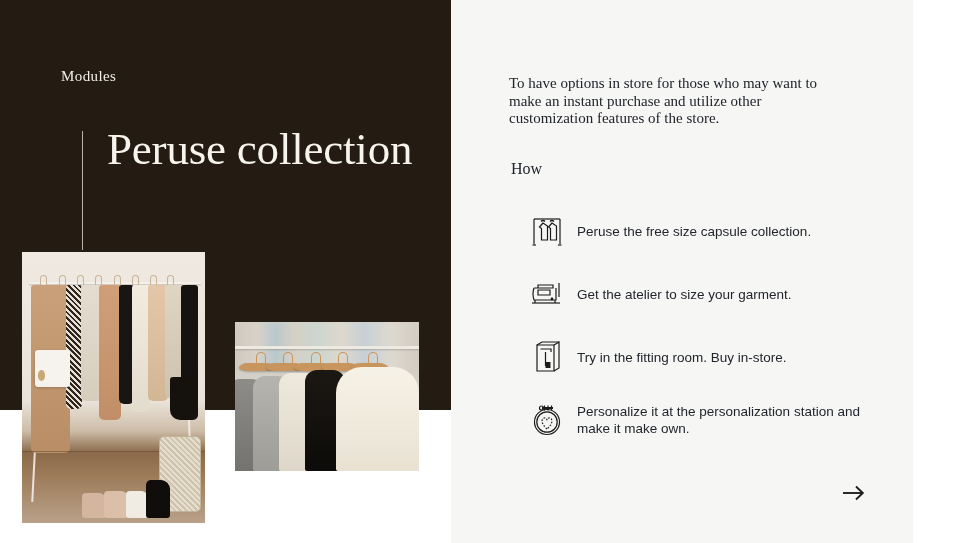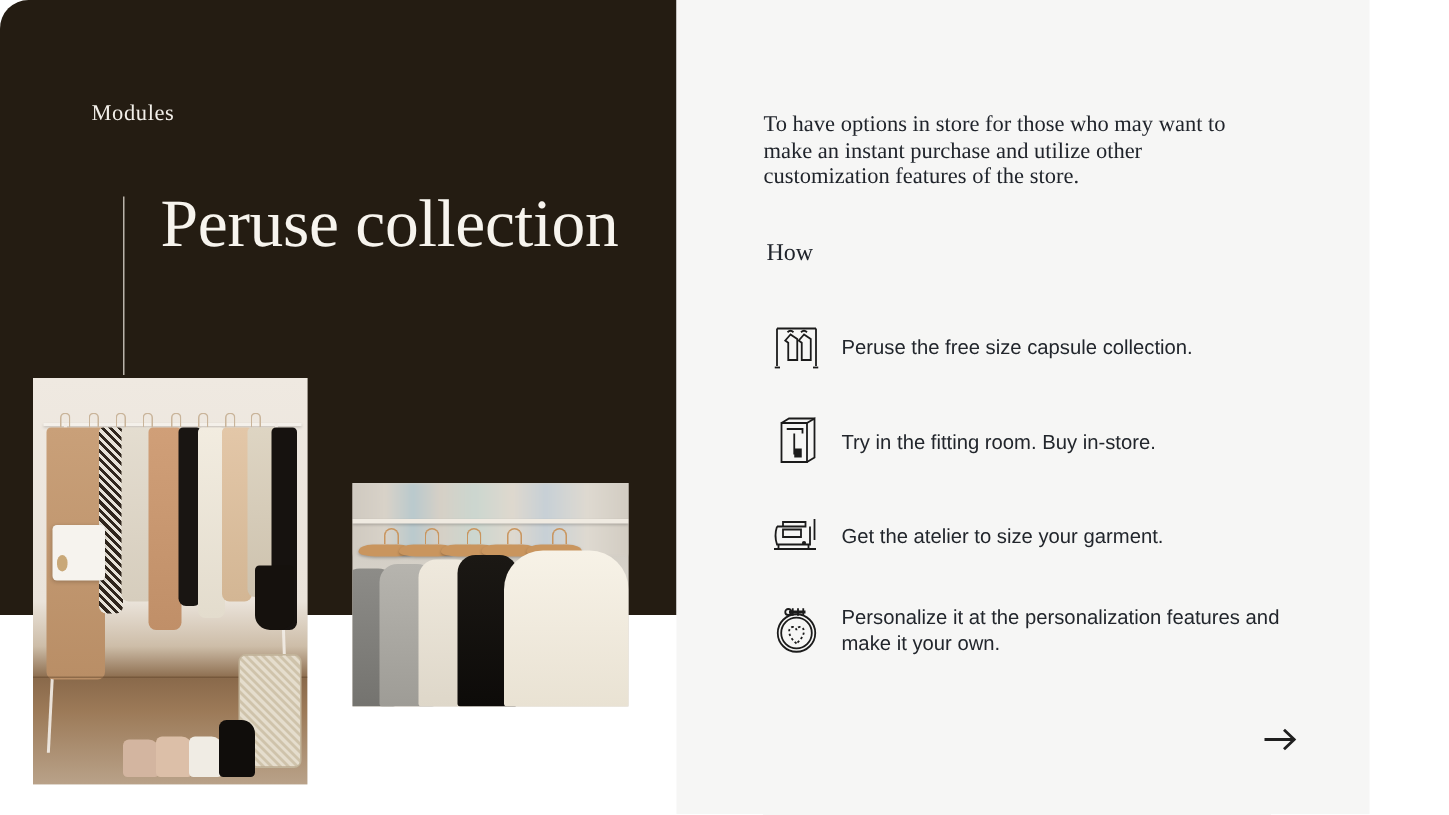--- a/index.html
+++ b/index.html
@@ -11,21 +11,20 @@
     background: #ffffff;
     font-family: "Liberation Sans", sans-serif;
   }
 
   #slide {
     position: relative;
     width: 966px;
     height: 543px;
     background: #ffffff;
     overflow: hidden;
-    border-radius: 19px;
   }
 
   
   .left-panel {
     position: absolute;
     left: 0; top: 0;
     width: 451px;
     height: 543px;
     background: #ffffff;
   }
@@ -263,21 +262,21 @@
     position: absolute;
     left: 60px;
     top: 160px;
     font-family: "Liberation Serif", serif;
     font-size: 16px;
     color: #20242b;
   }
 
   .steps {
     position: absolute;
-    left: 56px;
+    left: 72px;
     top: 208px;
     width: 420px;
   }
 
   .step {
     display: flex;
     align-items: center;
     min-height: 46px;
     margin-bottom: 17px;
   }
@@ -402,62 +401,62 @@
             <path d="M20 7.5 q2 -2 4 0"></path>
             <path d="M13 9 L9.5 13 L11.5 14.5 L11.5 26 H17.5 L17.5 12 Z"></path>
             <path d="M22 9 L18.5 13 L20.5 14.5 L20.5 26 H26.5 L26.5 12 Z"></path>
           </svg>
         </span>
         <span class="step-text">Peruse the free size capsule collection.</span>
       </div>
 
       <div class="step">
         <span class="step-icon">
-          <svg width="32" height="34" viewBox="0 0 32 34" fill="none" stroke="#1b1b1b" stroke-width="1.2">
-            <path d="M6 5 H23 V31 H6 Z"></path>
-            <path d="M23 5 L28 2 V28 L23 31"></path>
-            <path d="M6 5 L11 2 H28"></path>
-            <path d="M9.5 9 H20 V12"></path>
-            <path d="M14.5 12 V26"></path>
-            <rect x="14.5" y="22" width="5" height="6" fill="#1b1b1b" stroke="none"></rect>
-          </svg>
-        </span>
-        <span class="step-text">Try in the fitting room. Buy in-store.</span>
-      </div>
-
-      <div class="step">
-        <span class="step-icon">
           <svg width="36" height="32" viewBox="0 0 36 32" fill="none" stroke="#1b1b1b" stroke-width="1.2">
             <path d="M5 10 H24 V7 H9 V10"></path>
             <path d="M5 10 Q3 16 5 22 H27 V10"></path>
             <path d="M9 12 H21 V17 H9 Z"></path>
             <path d="M3 25 H31"></path>
             <path d="M6 22 V25"></path>
               <path d="M26 22 V25"></path>
             <path d="M30 5 V19"></path>
             <circle cx="23" cy="21" r="1.4" fill="#1b1b1b" stroke="none"></circle>
           </svg>
         </span>
         <span class="step-text">Get the atelier to size your garment.</span>
+      </div>
+
+      <div class="step">
+        <span class="step-icon">
+          <svg width="32" height="34" viewBox="0 0 32 34" fill="none" stroke="#1b1b1b" stroke-width="1.2">
+            <path d="M6 5 H23 V31 H6 Z"></path>
+            <path d="M23 5 L28 2 V28 L23 31"></path>
+            <path d="M6 5 L11 2 H28"></path>
+            <path d="M9.5 9 H20 V12"></path>
+            <path d="M14.5 12 V26"></path>
+            <rect x="14.5" y="22" width="5" height="6" fill="#1b1b1b" stroke="none"></rect>
+          </svg>
+        </span>
+        <span class="step-text">Try in the fitting room. Buy in-store.</span>
       </div>
 
       <div class="step">
         <span class="step-icon">
           <svg width="34" height="36" viewBox="0 0 34 36" fill="none" stroke="#1b1b1b" stroke-width="1.2">
             <circle cx="17" cy="20" r="12.5"></circle>
             <circle cx="17" cy="20" r="10.2"></circle>
             <path d="M12 6 H23" stroke-width="2"></path>
             <path d="M14.5 3.5 V8.5"></path>
               <path d="M18 3.5 V8.5"></path>
               <path d="M21.5 3.5 V8.5"></path>
             <circle cx="11.5" cy="6" r="2"></circle>
             <path d="M17 27 C11 22 11 16.5 14.3 16 C15.8 15.8 16.7 16.8 17 18 C17.3 16.8 18.2 15.8 19.7 16 C23 16.5 23 22 17 27 Z" stroke-dasharray="1.6 1.6"></path>
           </svg>
         </span>
-        <span class="step-text">Personalize it at the personalization features and make it your own.</span>
+        <span class="step-text">Personalize it at the personalization station and make it make own.</span>
       </div>
 
     </div>
 
     <div class="next-arrow">
       <span>
         <svg width="26" height="18" viewBox="0 0 26 18" fill="none" stroke="#1f1f1f" stroke-width="1.9">
           <path d="M2 9 H22"></path>
           <path d="M15 2.5 L21.8 9 L15 15.5"></path>
         </svg>

